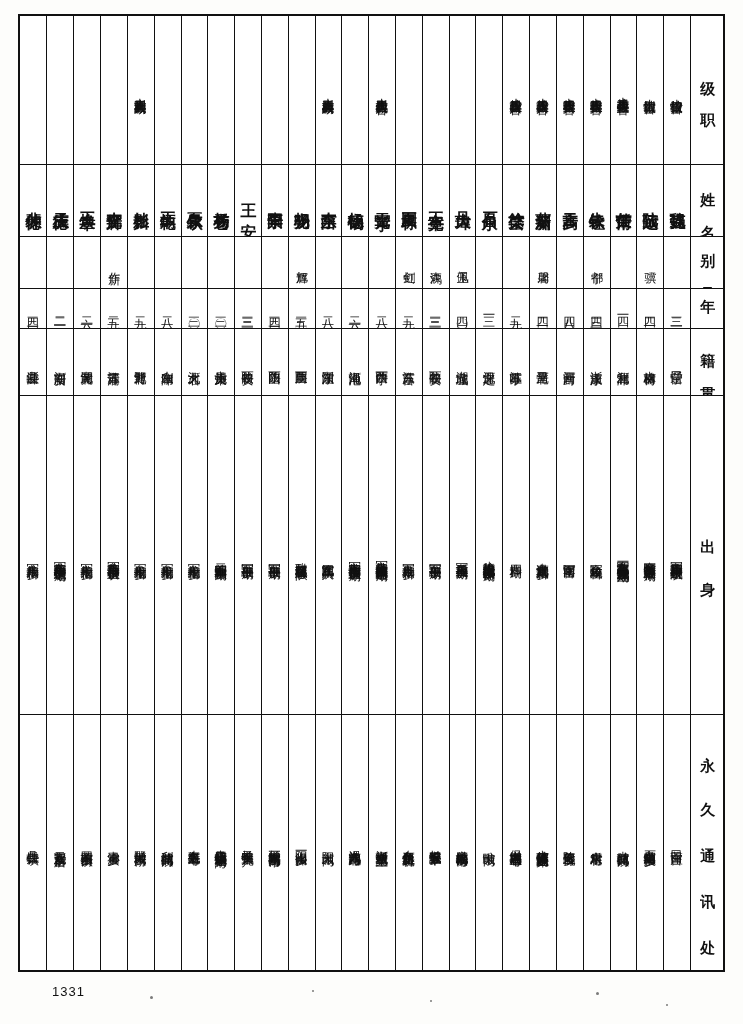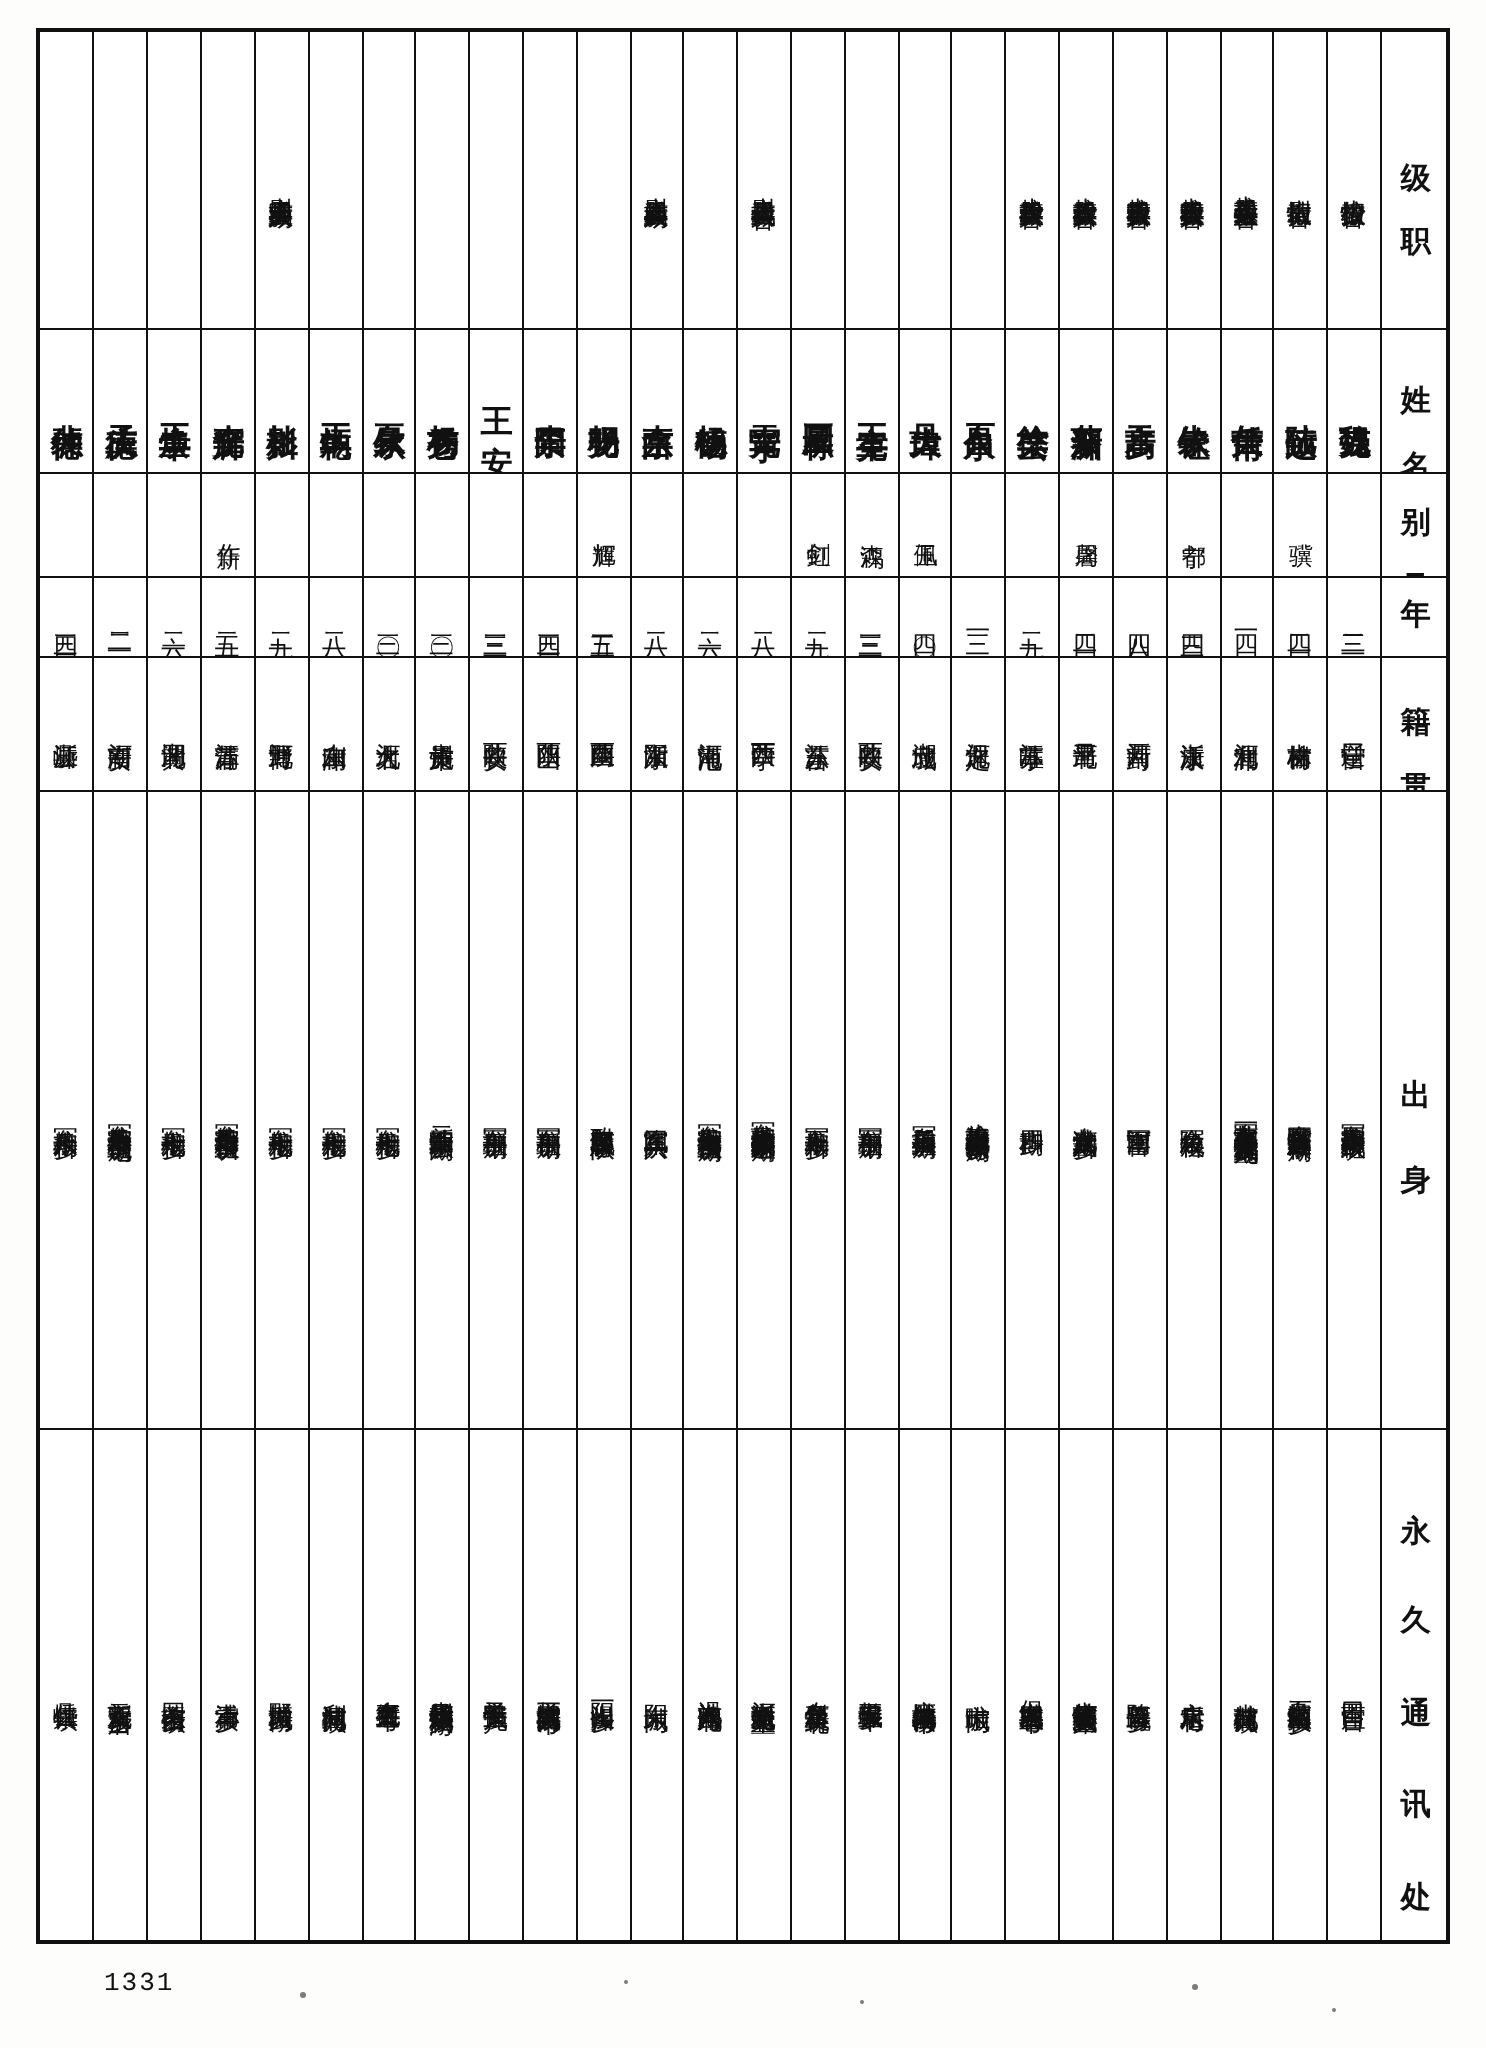--- a/index.html
+++ b/index.html
@@ -73,21 +73,21 @@
   .native .v{font-size:12.5px;letter-spacing:0.5px;}
   .origin .v{font-size:12.5px;letter-spacing:0.5px;}
   .addr .v{font-size:12.5px;letter-spacing:0.5px;}
 
   .label-cell .v{font-size:15px;font-weight:bold;letter-spacing:9px;}
   .label-wide .v{letter-spacing:14px;}
   .pagenum{
     position:absolute;
     left:52px; top:984px;
     font-size:13px;
-    font-family:Liberation Mono, monospace;
+    font-family:Liberation Sans, sans-serif;
     letter-spacing:1px;
   }
   .speck{position:absolute;background:#111;border-radius:50%;opacity:.55;}
 </style>
 </head>
 <body>
 
 <div id="sheet">
   <div class="tbl">
 

